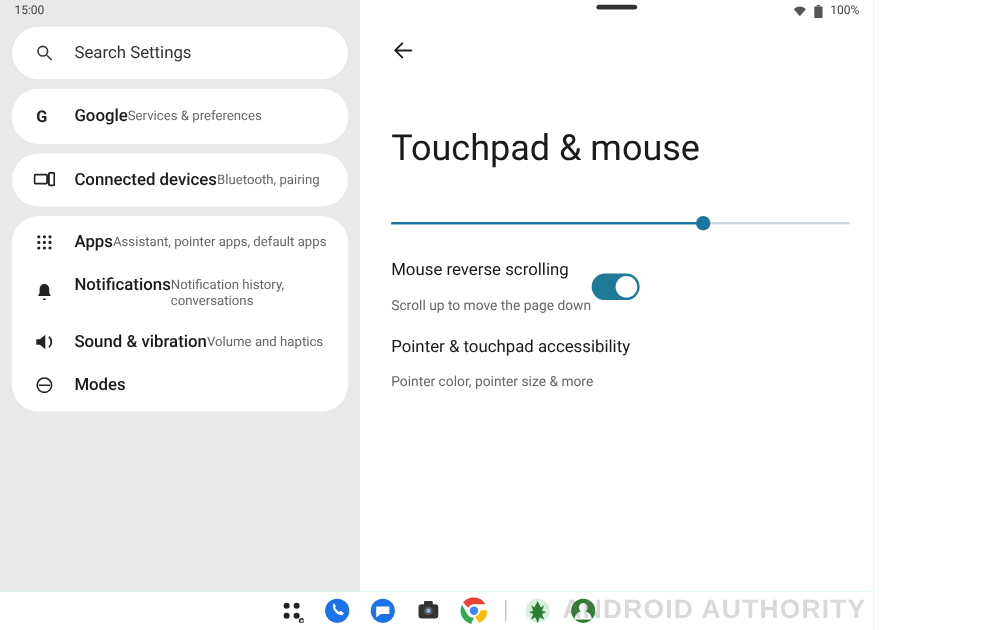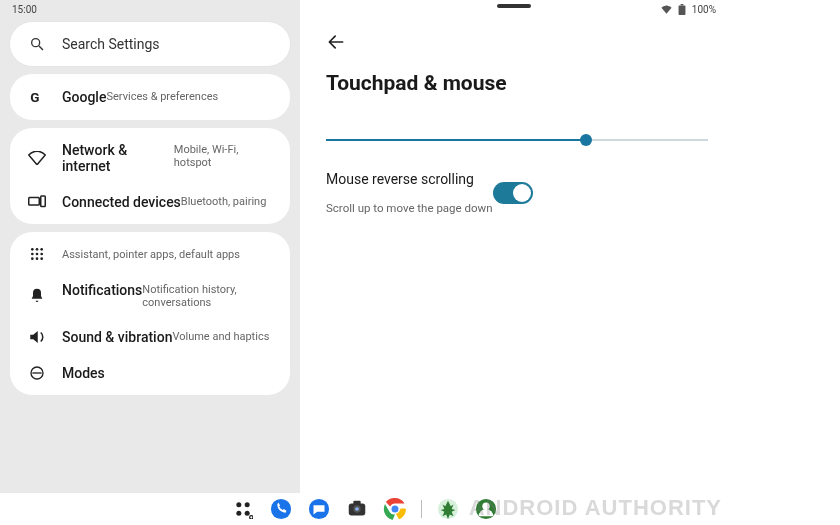--- a/index.html
+++ b/index.html
@@ -16,21 +16,21 @@
   .list-item + .list-item { border-top: 0; }
   .li-icon { width: 22px; display: flex; align-items: center; justify-content: center; color: #222; flex-shrink: 0; }
   .li-text { display: flex; flex-direction: row; }
   .li-title { font-size: 14px; color: #1a1a1a; font-weight: 500; }
   .li-sub { font-size: 11px; color: #666; margin-top: 1px; }
   .search-text { font-size: 14px; color: #333; }
 
   .main { flex: 1; background: #fff; padding: 18px 20px 0 26px; position: relative; }
   .drag-handle { position: absolute; top: 4px; left: 50%; width: 34px; height: 4px; background: #333; border-radius: 2px; transform: translateX(-50%); }
   .back-row { margin-top: 14px; }
-  .page-title { font-size: 21px; color: #1a1a1a; margin-top: 19px; font-weight: 700; }
+  .page-title { font-size: 30px; color: #1a1a1a; margin-top: 54px; font-weight: 400; }
   .section { margin-top: 36px; }
   .section-head { font-size: 13.5px; color: #222; }
   .slider { margin-top: 10px; height: 18px; position: relative; }
   .slider-track { position: absolute; left: 0; right: 0; top: 8px; height: 2px; background: #cfd8dc; }
   .slider-fill { position: absolute; left: 0; top: 8px; height: 2px; background: #1976a0; }
   .slider-thumb { position: absolute; top: 3px; width: 12px; height: 12px; border-radius: 50%; background: #1976a0; transform: translateX(-50%); }
   .row { display: flex; align-items: center; margin-top: 22px; }
   .row .txt { display: flex; flex-direction: column; }
   .row-title { font-size: 14px; color: #1a1a1a; }
   .row-sub { font-size: 11.5px; color: #666; margin-top: 14px; }
@@ -91,31 +91,20 @@
             <span class="li-title">Google</span>
             <span class="li-sub">Services &amp; preferences</span>
           </span>
         </div>
       </div>
 
       <div class="list-card">
         <div class="list-item">
           <span class="li-icon">
             <svg width="18" height="14" viewBox="0 0 24 18">
-                <path d="M12 18L1 5C4 2 8 0 12 0s8 2 11 5L12 18z" fill="none" stroke="#222" stroke-width="2"></path>
-              </svg>
-          </span>
-          <span class="li-text">
-            <span class="li-title">Network &amp; internet</span>
-            <span class="li-sub">Mobile, Wi-Fi, hotspot</span>
-          </span>
-        </div>
-        <div class="list-item">
-          <span class="li-icon">
-            <svg width="18" height="14" viewBox="0 0 24 18">
                 <rect x="1" y="3" width="14" height="10" rx="1" fill="none" stroke="#222" stroke-width="2"></rect>
                 <rect x="17" y="1" width="6" height="14" rx="1" fill="none" stroke="#222" stroke-width="2"></rect>
               </svg>
           </span>
           <span class="li-text">
             <span class="li-title">Connected devices</span>
             <span class="li-sub">Bluetooth, pairing</span>
           </span>
         </div>
       </div>
@@ -129,20 +118,21 @@
                 <circle cx="19" cy="5" r="2" fill="#222"></circle>
                 <circle cx="5" cy="12" r="2" fill="#222"></circle>
                 <circle cx="12" cy="12" r="2" fill="#222"></circle>
                 <circle cx="19" cy="12" r="2" fill="#222"></circle>
                 <circle cx="5" cy="19" r="2" fill="#222"></circle>
                 <circle cx="12" cy="19" r="2" fill="#222"></circle>
                 <circle cx="19" cy="19" r="2" fill="#222"></circle>
               </svg>
           </span>
           <span class="li-text">
+            <span class="li-title">Apps</span>
             <span class="li-sub">Assistant, pointer apps, default apps</span>
           </span>
         </div>
         <div class="list-item">
           <span class="li-icon">
             <svg width="16" height="18" viewBox="0 0 24 26">
                 <path d="M12 2a6 6 0 0 0-6 6v5l-2 4h16l-2-4V8a6 6 0 0 0-6-6z M10 20a2 2 0 0 0 4 0" fill="#222"></path>
               </svg>
           </span>
           <span class="li-text">
@@ -199,20 +189,26 @@
       <div class="row">
         <div class="txt">
           <span class="row-title">Mouse reverse scrolling</span>
           <span class="row-sub">Scroll up to move the page down</span>
         </div>
         <div class="toggle">
           <div class="knob"></div>
         </div>
       </div>
 
+      <div class="row" style="margin-top:20px;">
+        <div class="txt">
+          <span class="row-title">Pointer &amp; touchpad accessibility</span>
+          <span class="row-sub">Pointer color, pointer size &amp; more</span>
+        </div>
+      </div>
 
     </div>
   </div>
 
   <div class="taskbar">
     <span class="tb-icon">
       <svg width="20" height="20" viewBox="0 0 24 24">
           <circle cx="7" cy="7" r="3" fill="#222"></circle>
           <circle cx="17" cy="7" r="3" fill="#222"></circle>
           <circle cx="7" cy="17" r="3" fill="#222"></circle>

